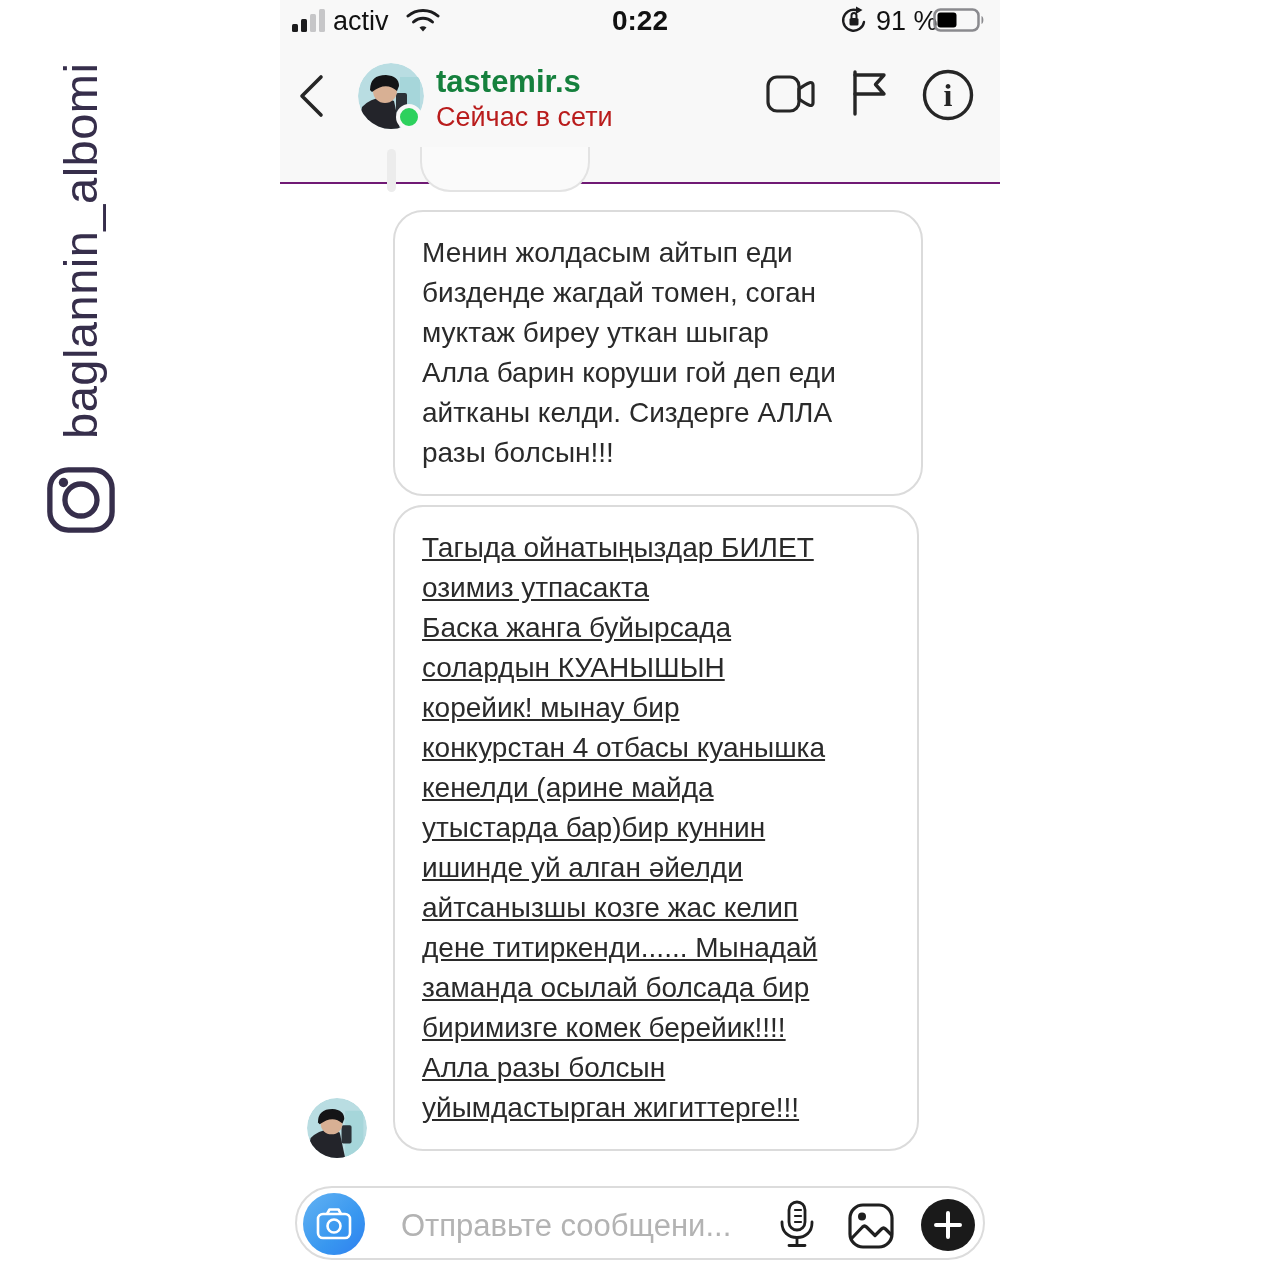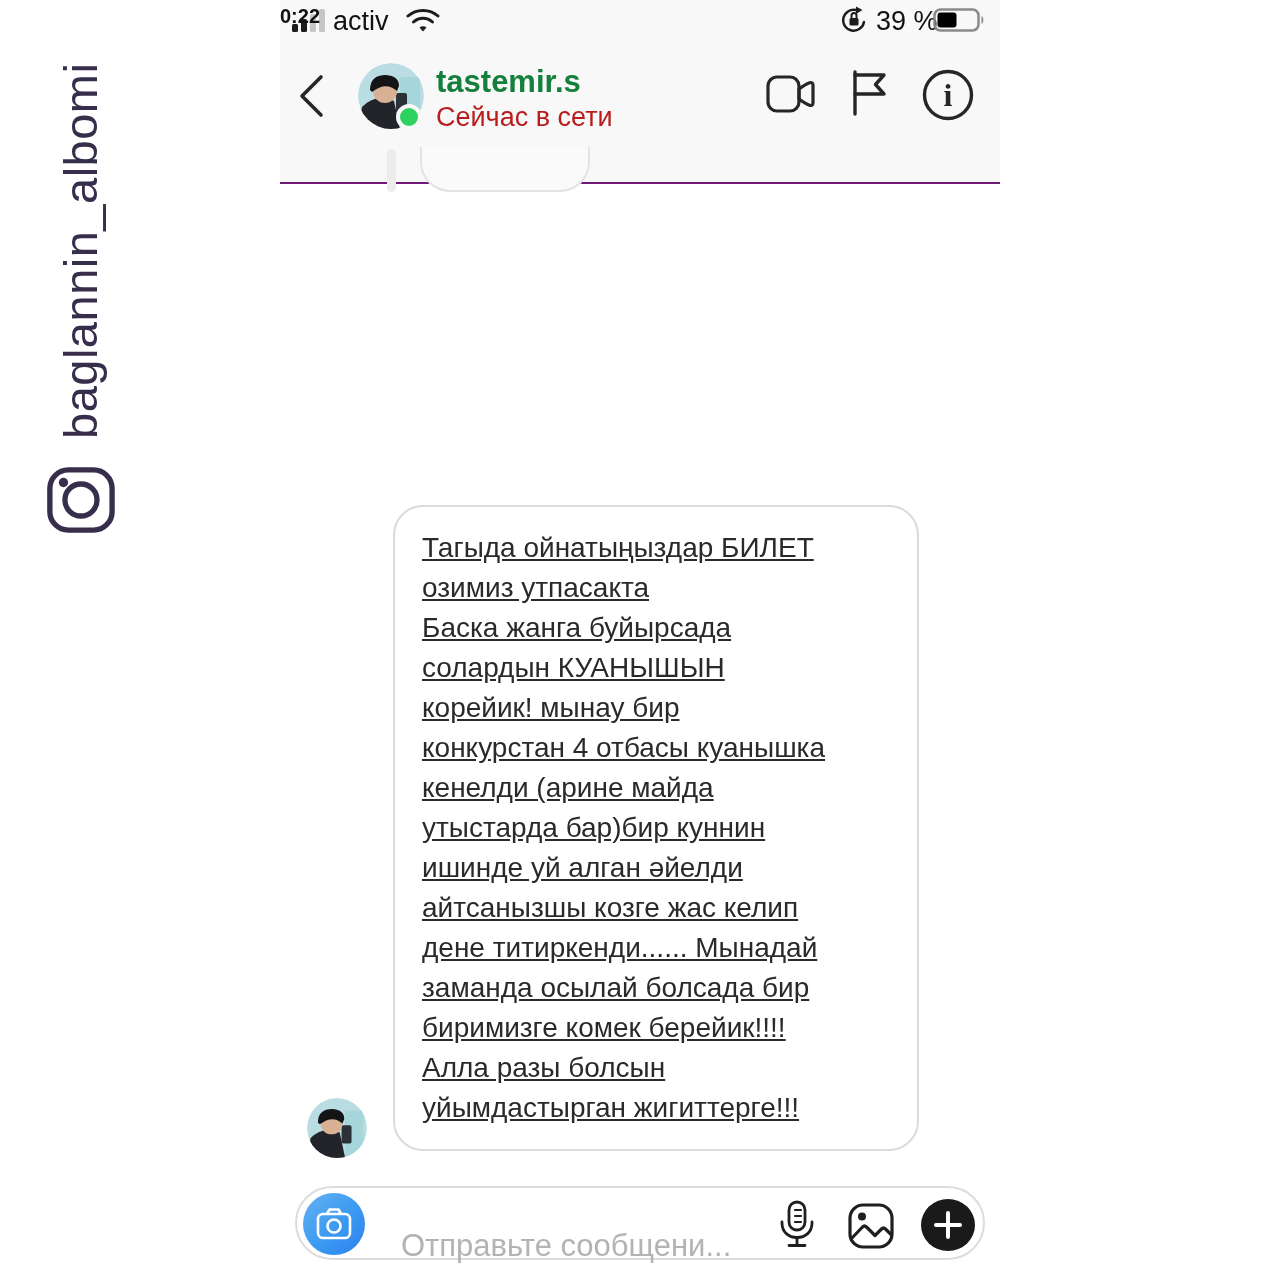--- a/index.html
+++ b/index.html
@@ -18,22 +18,22 @@
   .phone { position:absolute; left:280px; top:0; width:720px; height:1280px; background:#ffffff; }
 
   .phone-top { position:absolute; left:0; top:0; width:720px; height:184px;
                background:#f8f8f8; border-bottom:2px solid #701a75; }
 
   
   .statusbar { position:absolute; left:0; top:0; width:720px; height:40px; }
   .sig { position:absolute; left:12px; top:9px; }
   .carrier { position:absolute; left:53px; top:6px; font-size:27px; color:#111; }
   .wifi { position:absolute; left:126px; top:8px; }
-  .sb-time { position:absolute; left:0; right:0; top:5px; 
-             font-size:20px; font-weight:bold; color:#111; }
+  .sb-time { position:absolute; left:0; right:0; top:5px; text-align:center;
+             font-size:28px; font-weight:bold; color:#111; }
   .lock { position:absolute; left:560px; top:6px; }
   .sb-batt-pct { position:absolute; left:596px; top:6px; font-size:27px; color:#111; }
   .batt { position:absolute; left:653px; top:8px; }
 
   
   .back { position:absolute; left:16px; top:73px; }
   .hdr-avatar { position:absolute; left:78px; top:63px; width:66px; height:66px;
                 border-radius:50%; overflow:hidden; }
   .online-dot { position:absolute; left:116px; top:104px; width:26px; height:26px;
                 border-radius:50%; background:#2dd15d; border:4px solid #f8f8f8; }
@@ -56,21 +56,21 @@
   .bubble.b2 { left:113px; top:505px; width:526px;text-decoration:underline; }
   .mini-avatar { position:absolute; left:27px; top:1098px; width:60px; height:60px;
                  border-radius:50%; overflow:hidden; }
 
   
   .composer { position:absolute; left:15px; top:1186px; width:690px; height:74px;
               border:2px solid #dcdcdc; border-radius:37px; background:#fff; }
   .cam-btn { position:absolute; left:6px; top:5px; width:62px; height:62px; border-radius:50%;
              background:linear-gradient(135deg,#63b2f2 0%,#3897f0 60%,#2f7ff0 100%);
              display:flex; align-items:center; justify-content:center; }
-  .composer .ph { position:absolute; left:104px; top:20px; font-size:31px; color:#b3b3b3; white-space:nowrap;margin-top:20px; }
+  .composer .ph { position:absolute; left:104px; top:20px; font-size:31px; color:#b3b3b3; white-space:nowrap; }
   .ic-mic { position:absolute; left:478px; top:12px; }
   .ic-gallery { position:absolute; left:550px; top:14px; }
   .plus-btn { position:absolute; left:624px; top:11px; width:54px; height:52px; border-radius:50%;
               background:#1a1a1a; display:flex; align-items:center; justify-content:center; }
 </style>
 </head>
 <body>
 
 <div class="canvas">
 
@@ -100,21 +100,21 @@
           <path d="M7.5 14 C13 9 21 9 26.5 14" stroke="#1c1c1e" stroke-width="3" stroke-linecap="round"></path>
           <path d="M13.5 19.5 C15.5 17.8 18.5 17.8 20.5 19.5 L17 23.5 Z" fill="#1c1c1e"></path>
         </svg>
         <div class="sb-time">0:22</div>
         <svg class="lock" width="28" height="28" viewBox="0 0 28 28" fill="none">
           <path d="M24 16 A10.5 10.5 0 1 1 16 4" stroke="#1c1c1e" stroke-width="2.4" stroke-linecap="round"></path>
           <path d="M16 0.5 L16 8 L22.5 4 Z" fill="#1c1c1e"></path>
           <rect x="9.5" y="12" width="9" height="7.5" rx="1.5" fill="#1c1c1e"></rect>
           <path d="M11.5 12 V9.5 A2.5 2.5 0 0 1 16.5 9.5 V12" stroke="#1c1c1e" stroke-width="2"></path>
         </svg>
-        <span class="sb-batt-pct">39 %</span>
+        <span class="sb-batt-pct">91 %</span>
         <svg class="batt" width="52" height="24" viewBox="0 0 52 24" fill="none">
           <rect x="1.5" y="1.5" width="44" height="21" rx="6" stroke="#8a8a8e" stroke-width="2.5"></rect>
           <rect x="4.5" y="4.5" width="19" height="15" rx="3" fill="#000"></rect>
           <path d="M48.5 8 C51 9 51 15 48.5 16 Z" fill="#8a8a8e"></path>
         </svg>
       </div>
 
       <svg class="back" width="30" height="46" viewBox="0 0 30 46" fill="none">
         <path d="M25 4 L6 23 L25 42" stroke="#262626" stroke-width="3.6" stroke-linecap="round" stroke-linejoin="round"></path>
       </svg>
@@ -144,20 +144,26 @@
       </svg>
       <svg class="ic-info" width="54" height="54" viewBox="0 0 54 54" fill="none">
         <circle cx="27" cy="27" r="23.5" stroke="#262626" stroke-width="3.4"></circle>
         <text x="27" y="38" text-anchor="middle" font-family="Liberation Serif, serif" font-size="32" font-weight="bold" fill="#262626">i</text>
       </svg>
     </div>
 
     <div class="scroll-bar"></div>
     <div class="partial-bubble"></div>
 
+    <div class="bubble b1">Менин жолдасым айтып еди
+бизденде жагдай томен, соган
+муктаж биреу уткан шыгар
+Алла барин коруши гой деп еди
+айтканы келди. Сиздерге АЛЛА
+разы болсын!!!</div>
 
     <div class="bubble b2">Тагыда ойнатыңыздар БИЛЕТ
 озимиз утпасакта
 Баска жанга буйырсада
 солардын КУАНЫШЫН
 корейик! мынау бир
 конкурстан 4 отбасы куанышка
 кенелди (арине  майда
 утыстарда бар)бир куннин
 ишинде уй алган әйелди

